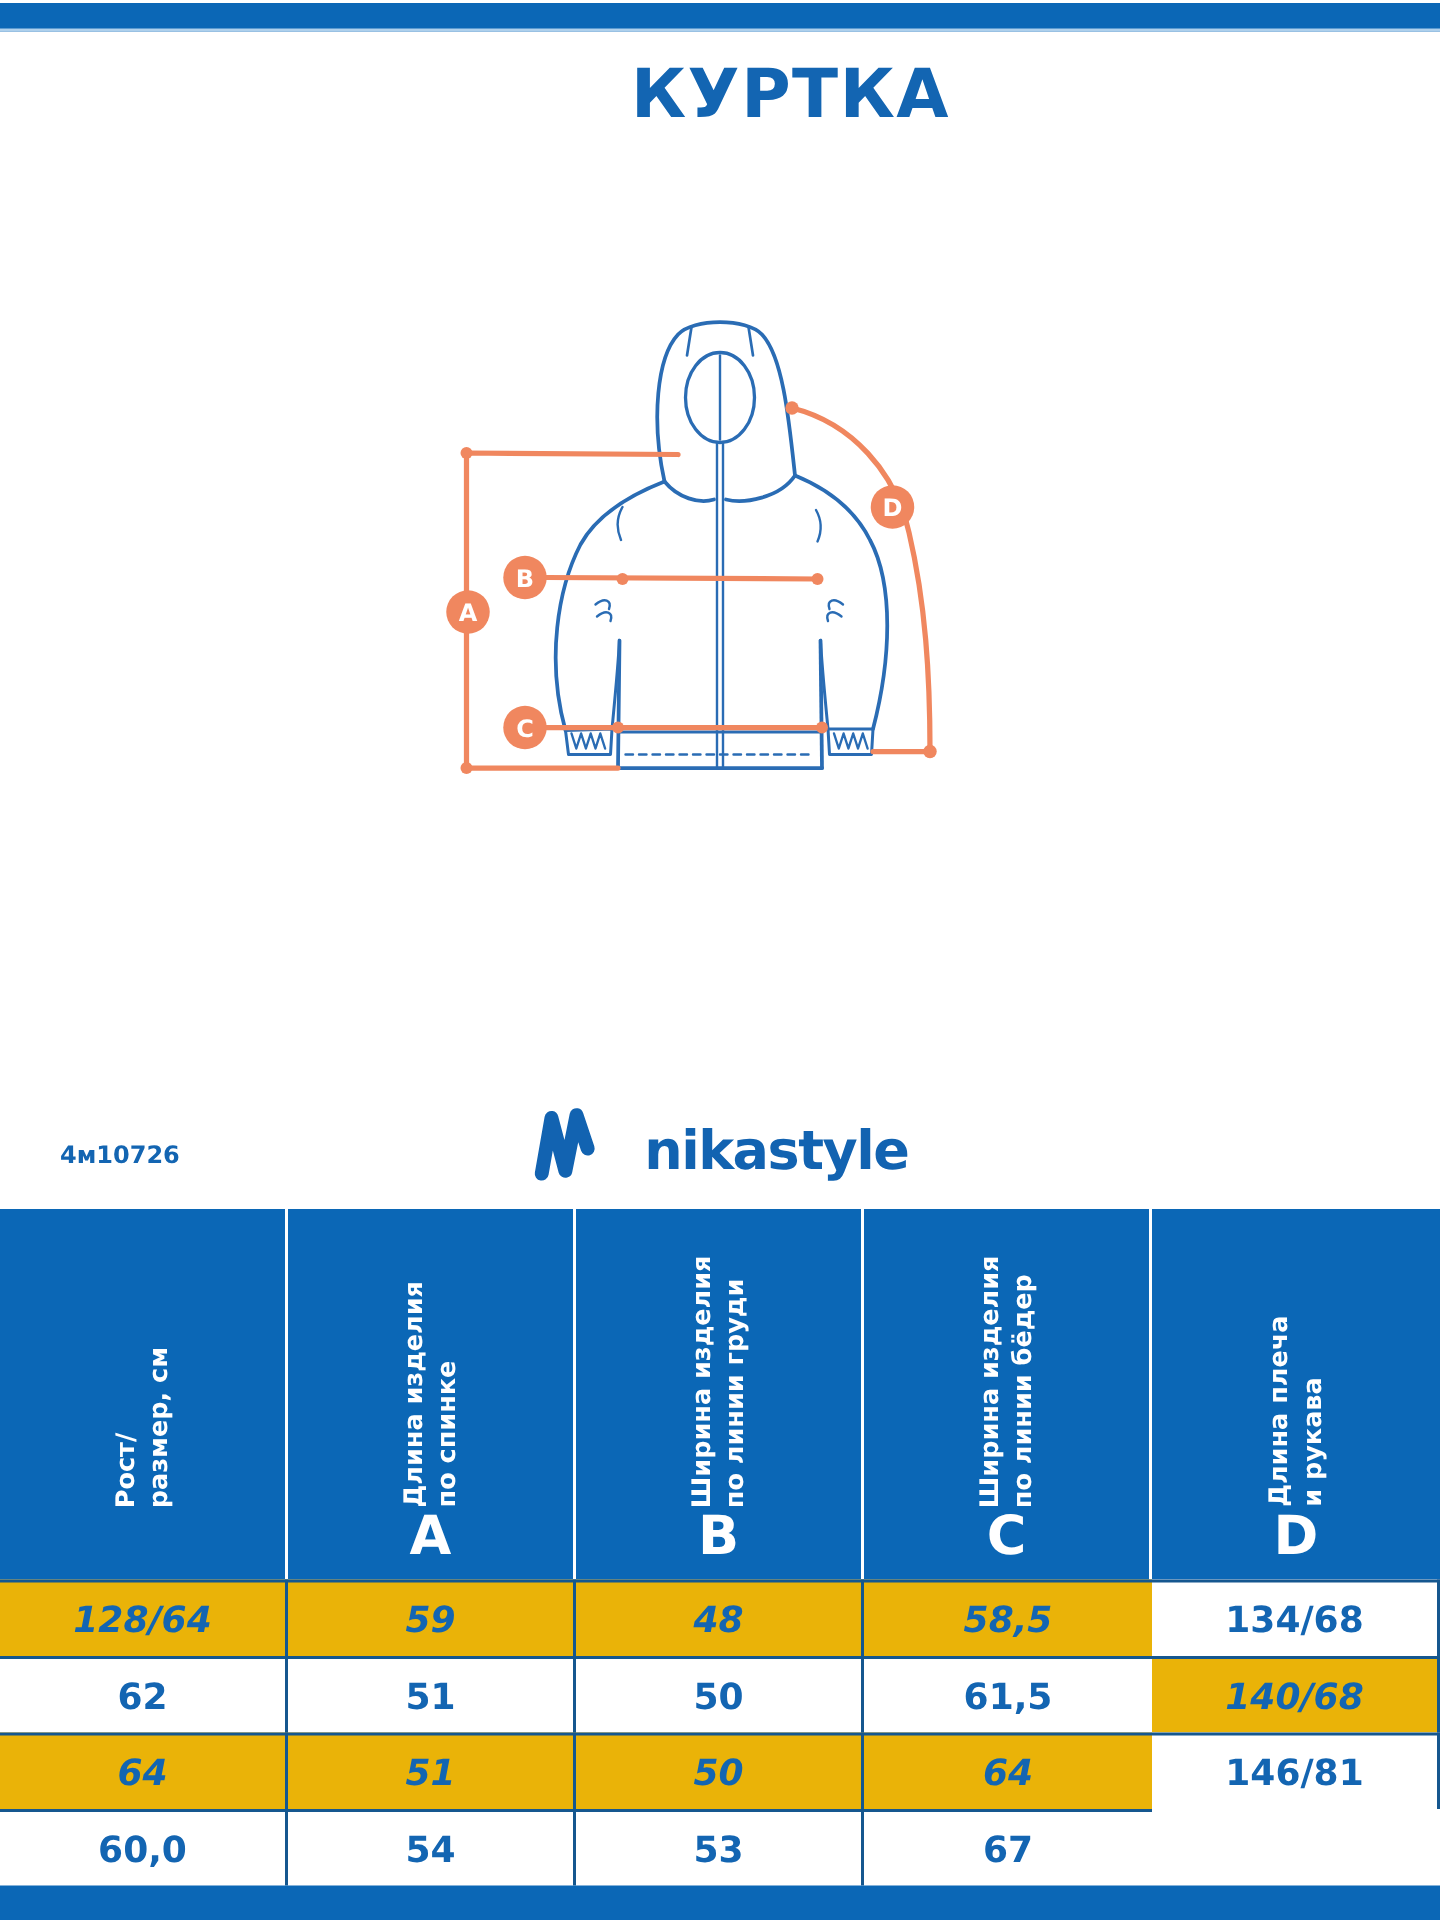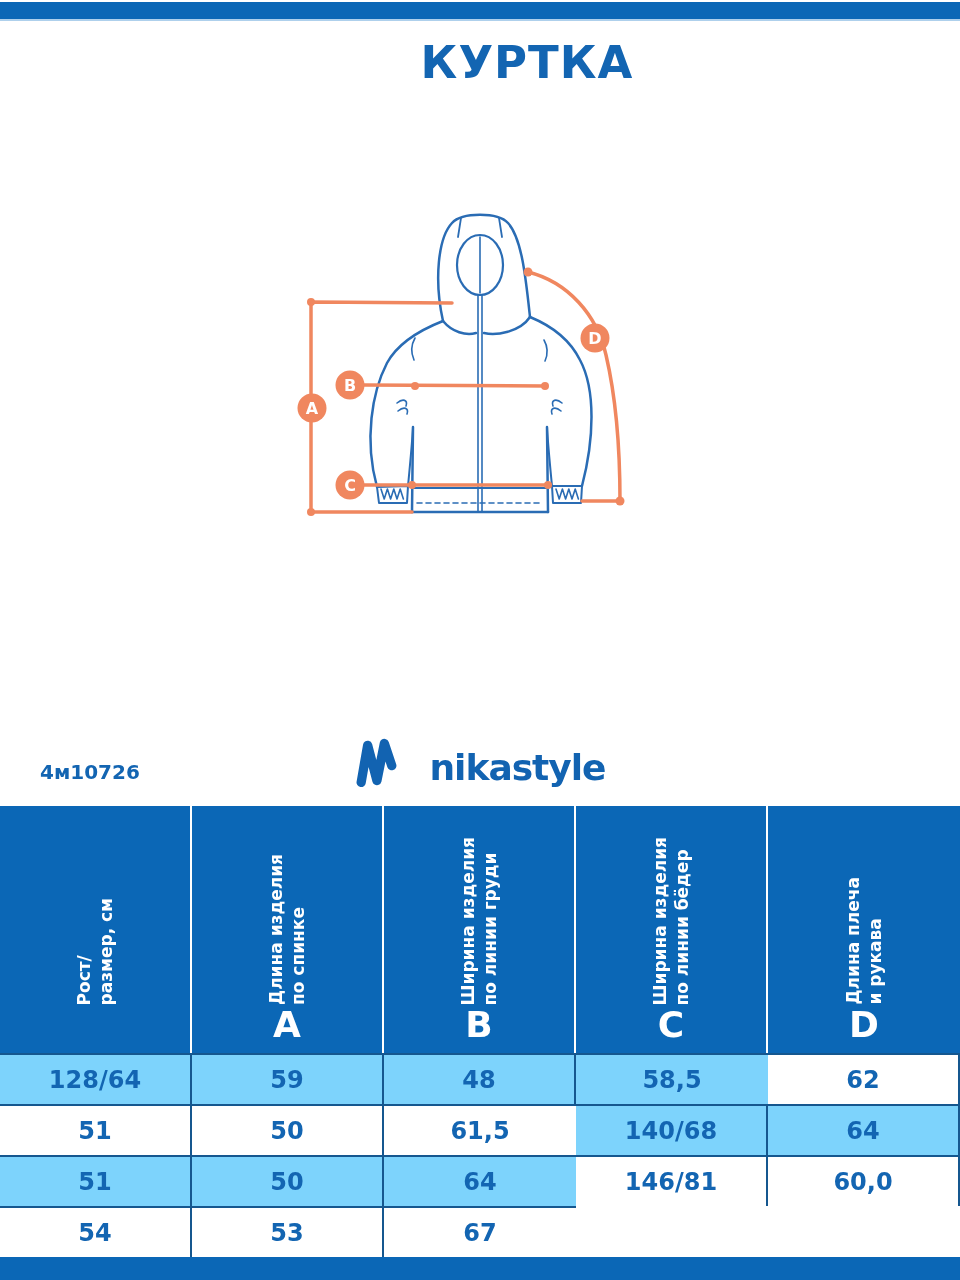--- a/index.html
+++ b/index.html
@@ -11,21 +11,21 @@
   .top-bar{position:absolute;left:0;top:2px;width:100%;height:17px;background:#0b67b6;border-bottom:2px solid #aed0ec;}
   .footer-bar{position:absolute;left:0;bottom:0;width:100%;height:23px;background:#0b67b6;}
   
   .title{
     position:absolute;left:0;top:36px;width:100%;text-align:center;
     font-size:45px;font-weight:bold;color:#1365b2;letter-spacing:1px;padding-left:47px;
   }
   
   .diagram{position:absolute;left:280px;top:180px;width:400px;height:360px;}
   
-  .article{position:absolute;left:40px;top:760px;font-size:20px;font-weight:bold;color:#1365b2;}
+  .article{position:absolute;left:40px;top:760px;font-size:16px;font-weight:bold;color:#1365b2;}
   .logo{position:absolute;left:50%;top:736px;transform:translateX(-50%);display:flex;align-items:flex-end;gap:31px;}
   .logo-text{font-size:36px;font-weight:bold;color:#1263b1;letter-spacing:-1px;}
   
   .size-table{
     position:absolute;left:0;top:806px;width:960px;height:451px;
     display:grid;grid-template-columns:192px 192px 192px 192px 192px;
     grid-template-rows:247px 51px 51px 51px 51px;
   }
   .th{
     background:#0b67b6;color:#ffffff;display:flex;flex-direction:column;align-items:center;
@@ -39,21 +39,21 @@
     font-size:17px;font-weight:bold;line-height:1.32;padding-bottom:2px;
   }
   .th .letter{height:48px;display:flex;align-items:flex-start;justify-content:center;
     font-size:36px;font-weight:bold;line-height:1.1;}
   .td{
     display:flex;align-items:center;justify-content:center;box-sizing:border-box;
     font-size:24px;font-weight:bold;color:#1365b2;
     border-right:2px solid #15578f;border-top:2px solid #15578f;background:#ffffff;
   }
   .td.last-col{border-right:none;text-align:right;}
-  .td.alt{background:#7dd3fc;}
+  .td.alt{background:#eab308;font-style:italic;}
 </style>
 </head>
 <body>
 
 <div class="page">
 
   <div class="top-bar"></div>
 
   <div class="title">КУРТКА</div>
 
@@ -181,20 +181,21 @@
 и рукава</div>
         </div>
       <div class="letter">D</div>
     </div>
 
     <div class="td alt">128/64</div>
     <div class="td alt">59</div>
     <div class="td alt">48</div>
     <div class="td alt last-col">58,5</div>
 
+    <div class="td">134/68</div>
     <div class="td">62</div>
     <div class="td">51</div>
     <div class="td">50</div>
     <div class="td last-col">61,5</div>
 
     <div class="td alt">140/68</div>
     <div class="td alt">64</div>
     <div class="td alt">51</div>
     <div class="td alt">50</div>
     <div class="td alt last-col">64</div>

